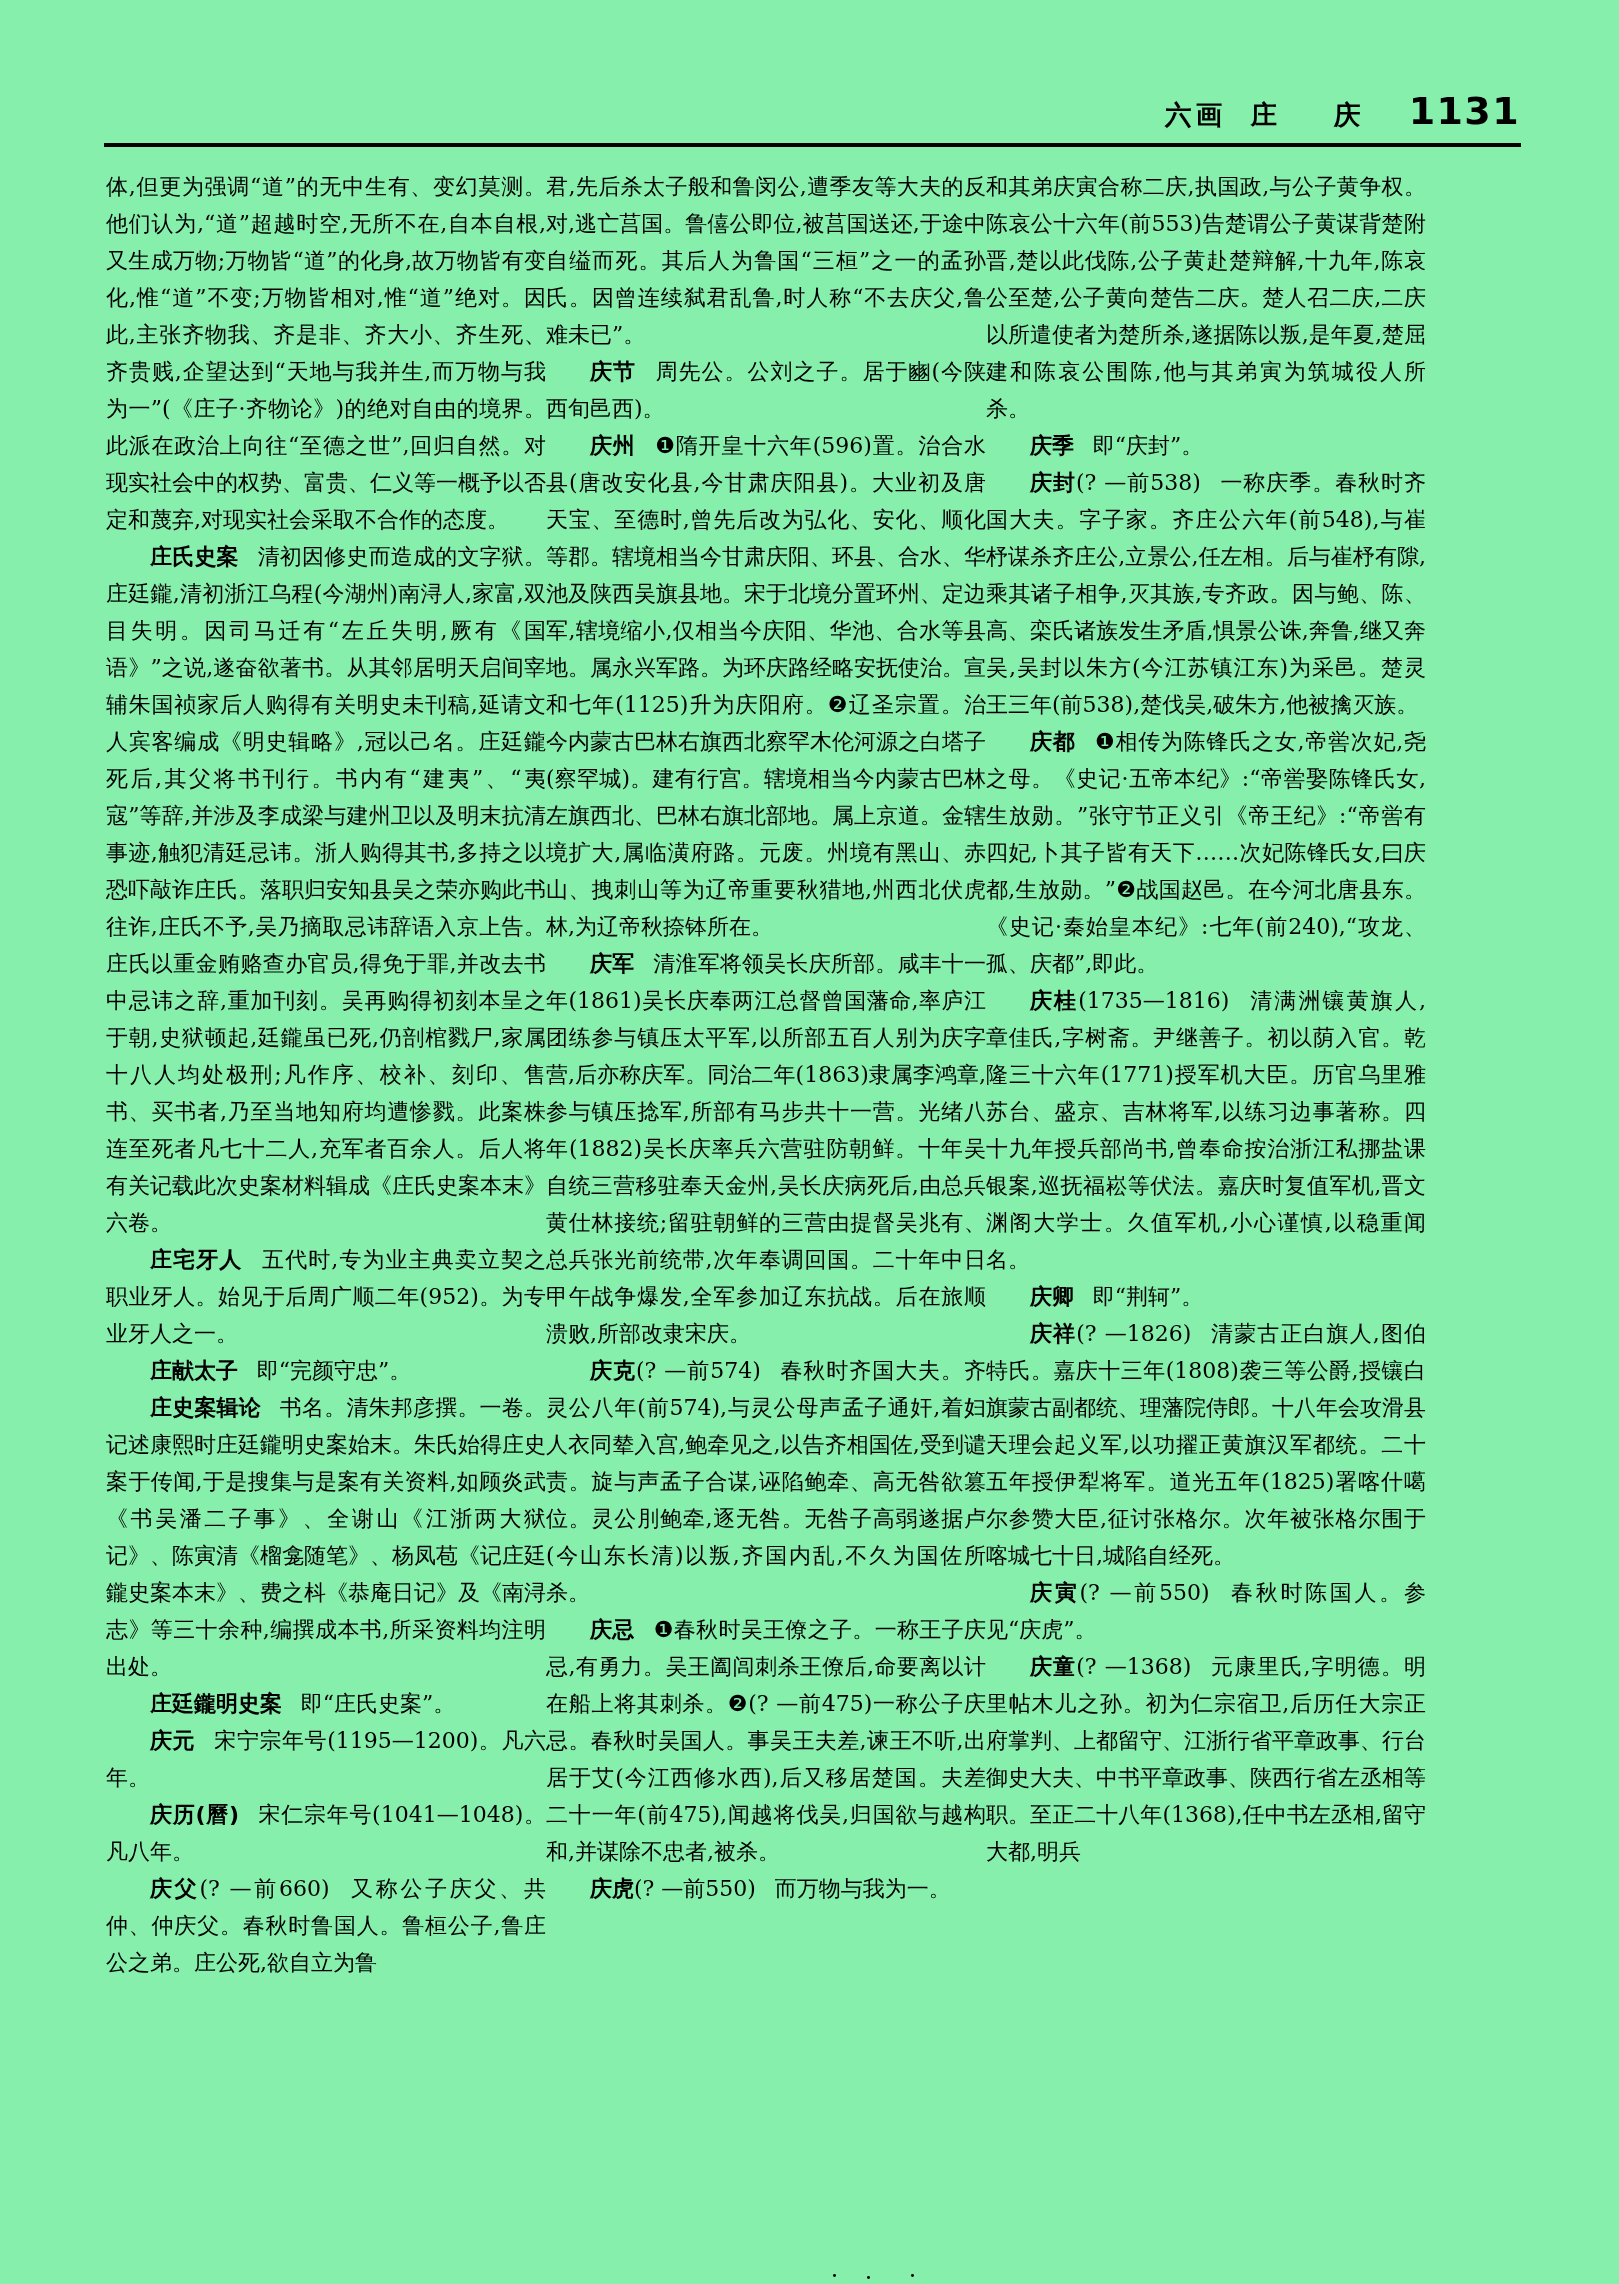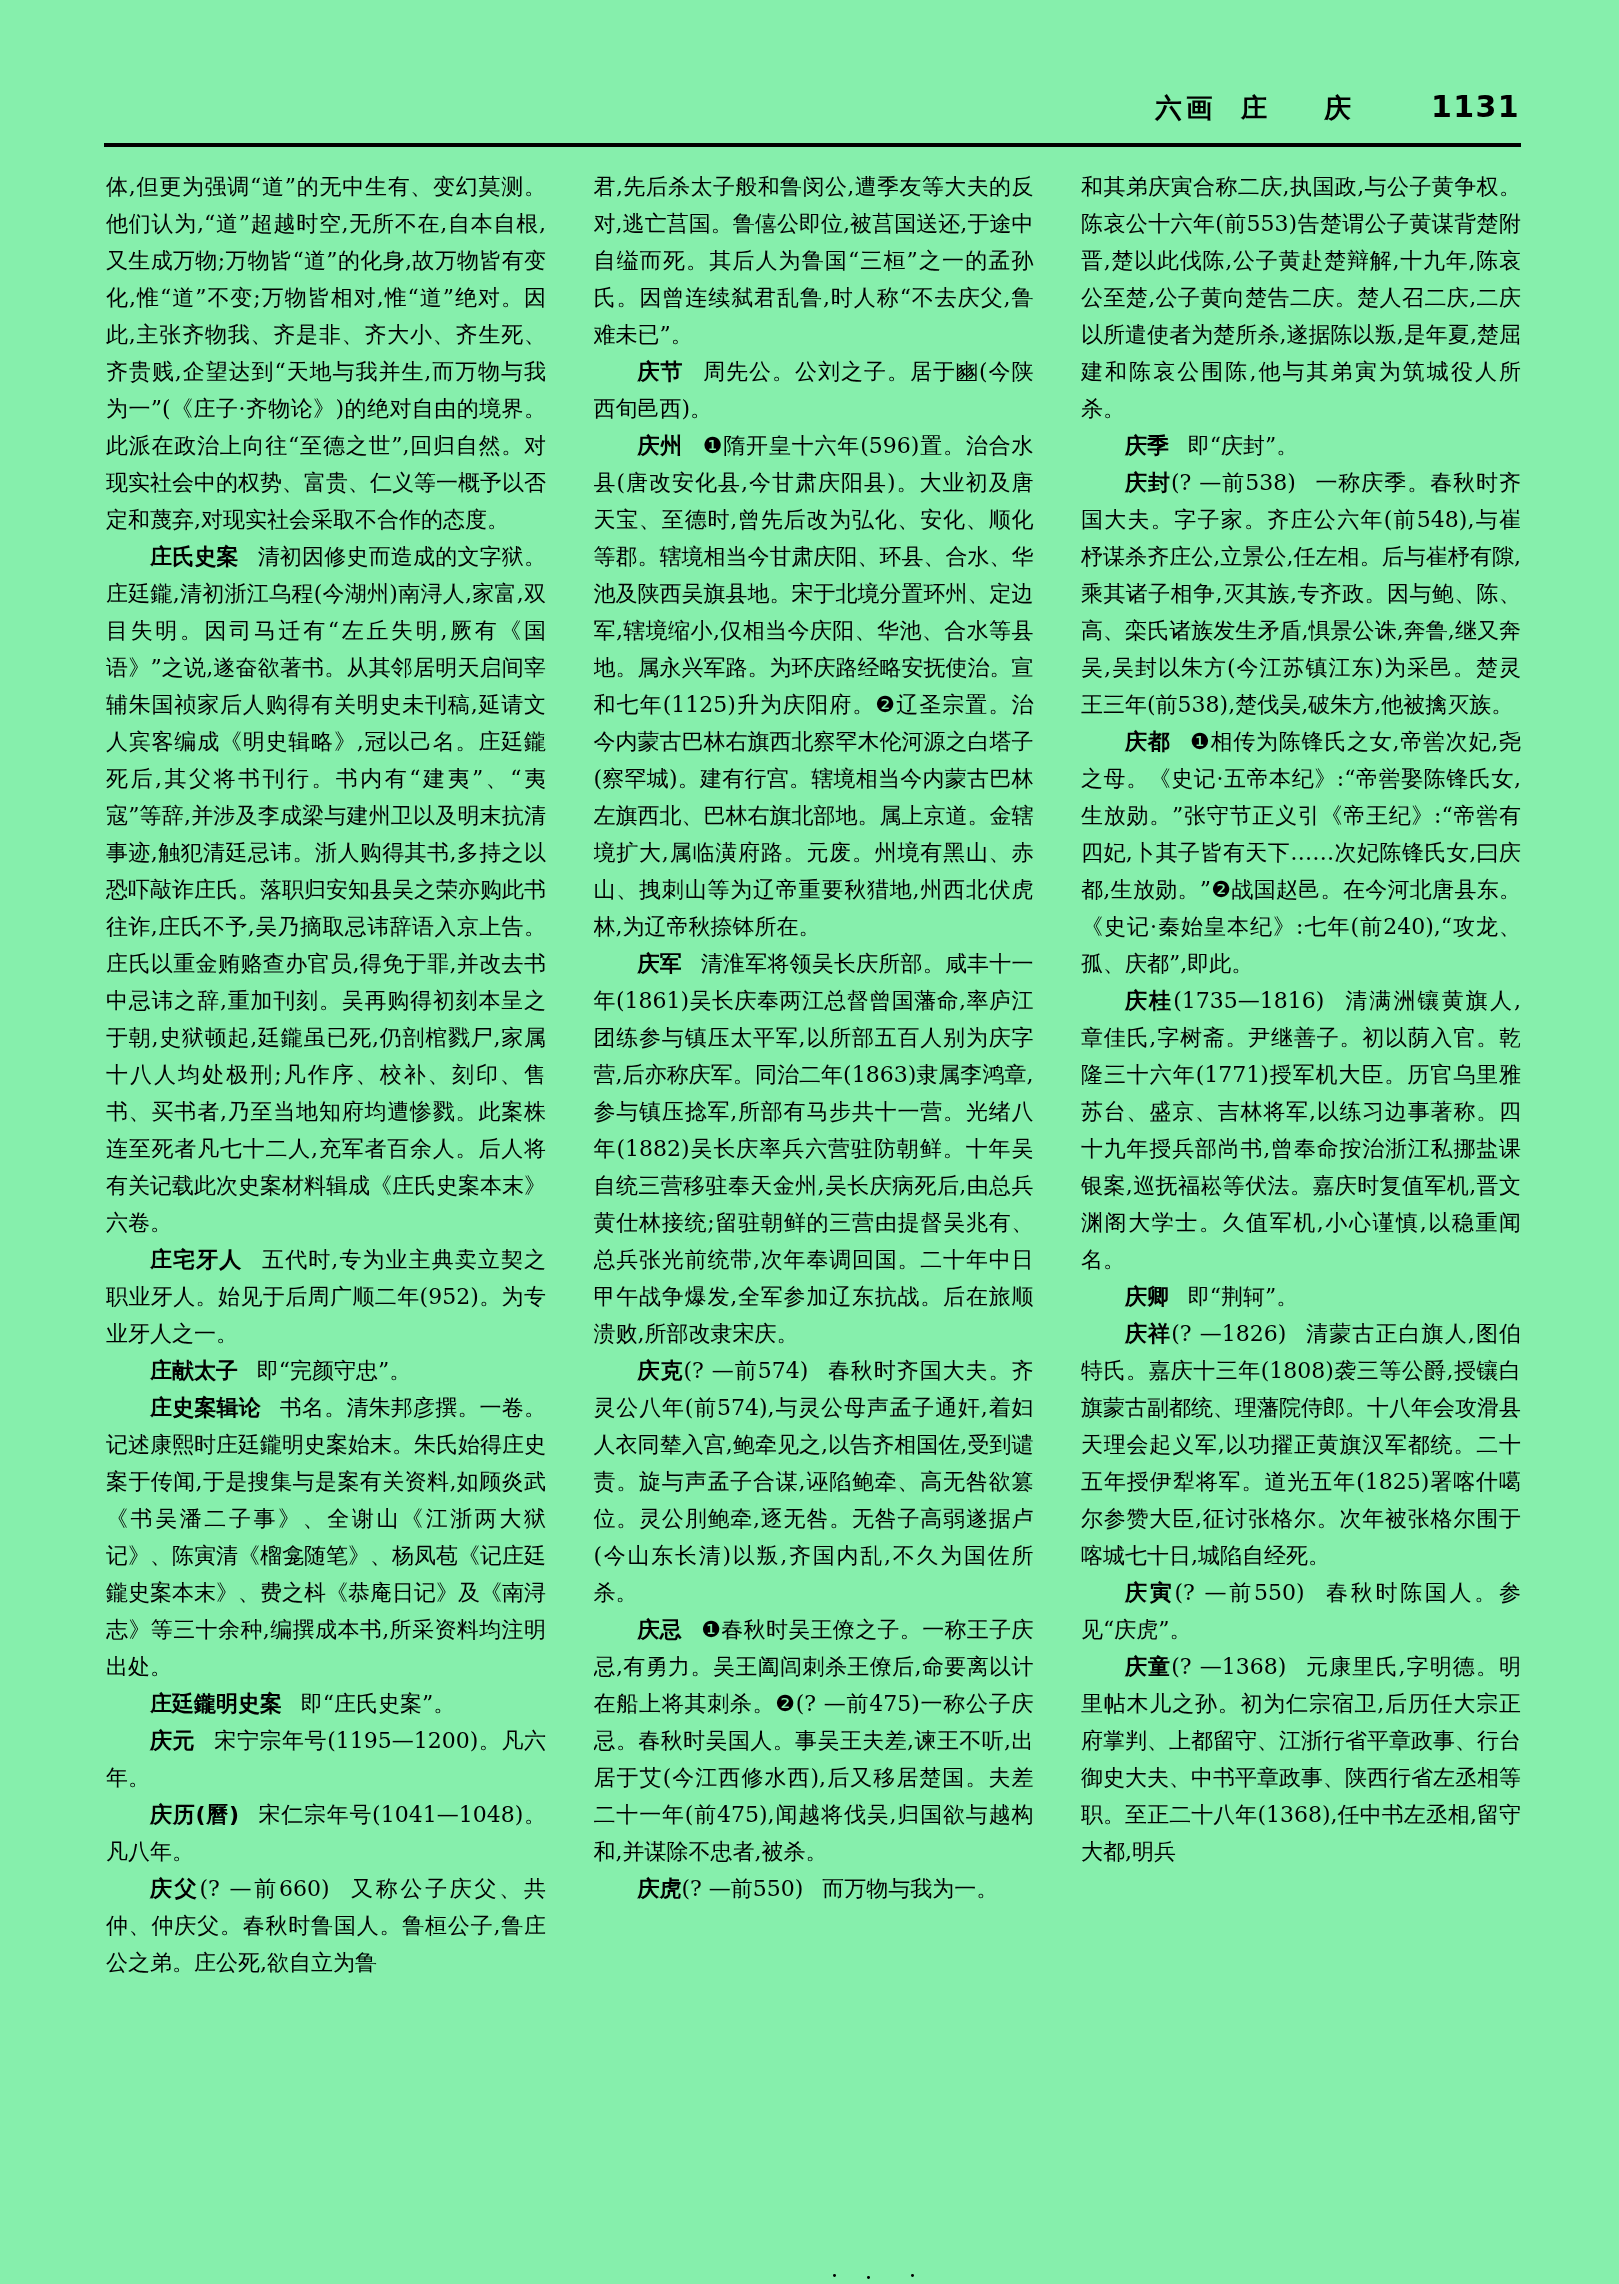--- a/index.html
+++ b/index.html
@@ -19,36 +19,34 @@
     right: 100px;
     display: flex;
     align-items: baseline;
     font-weight: bold;
     white-space: nowrap;
   }
   .running-head .section { font-size: 26.5px; letter-spacing: 4.2px; }
   .running-head .range   { font-size: 26.5px; margin-left: 24px; letter-spacing: 24px; }
   .running-head .pageno  {
     font-family: "DejaVu Sans", "Liberation Sans", sans-serif;
-    font-size: 30px; margin-left: 56px; letter-spacing: 1.4px;
+    font-size: 38px; margin-left: 24px; letter-spacing: 1.4px;
   }
   .head-rule {
     position: absolute;
     left: 104px; top: 143px;
     width: 1417px; height: 3.5px;
     background: #000;
   }
   
   .columns {
     position: absolute;
     left: 106px; top: 168px;
     width: 1415px; height: 1956px;
     display: flex;
-    justify-content: space-between;
-    gap: 23px;
   }
   .column {
     width: 440px;
     height: 1956px;
     overflow: hidden;
   }
   .column p {
     margin: 0;
     font-size: 22px;
     line-height: 37px;

